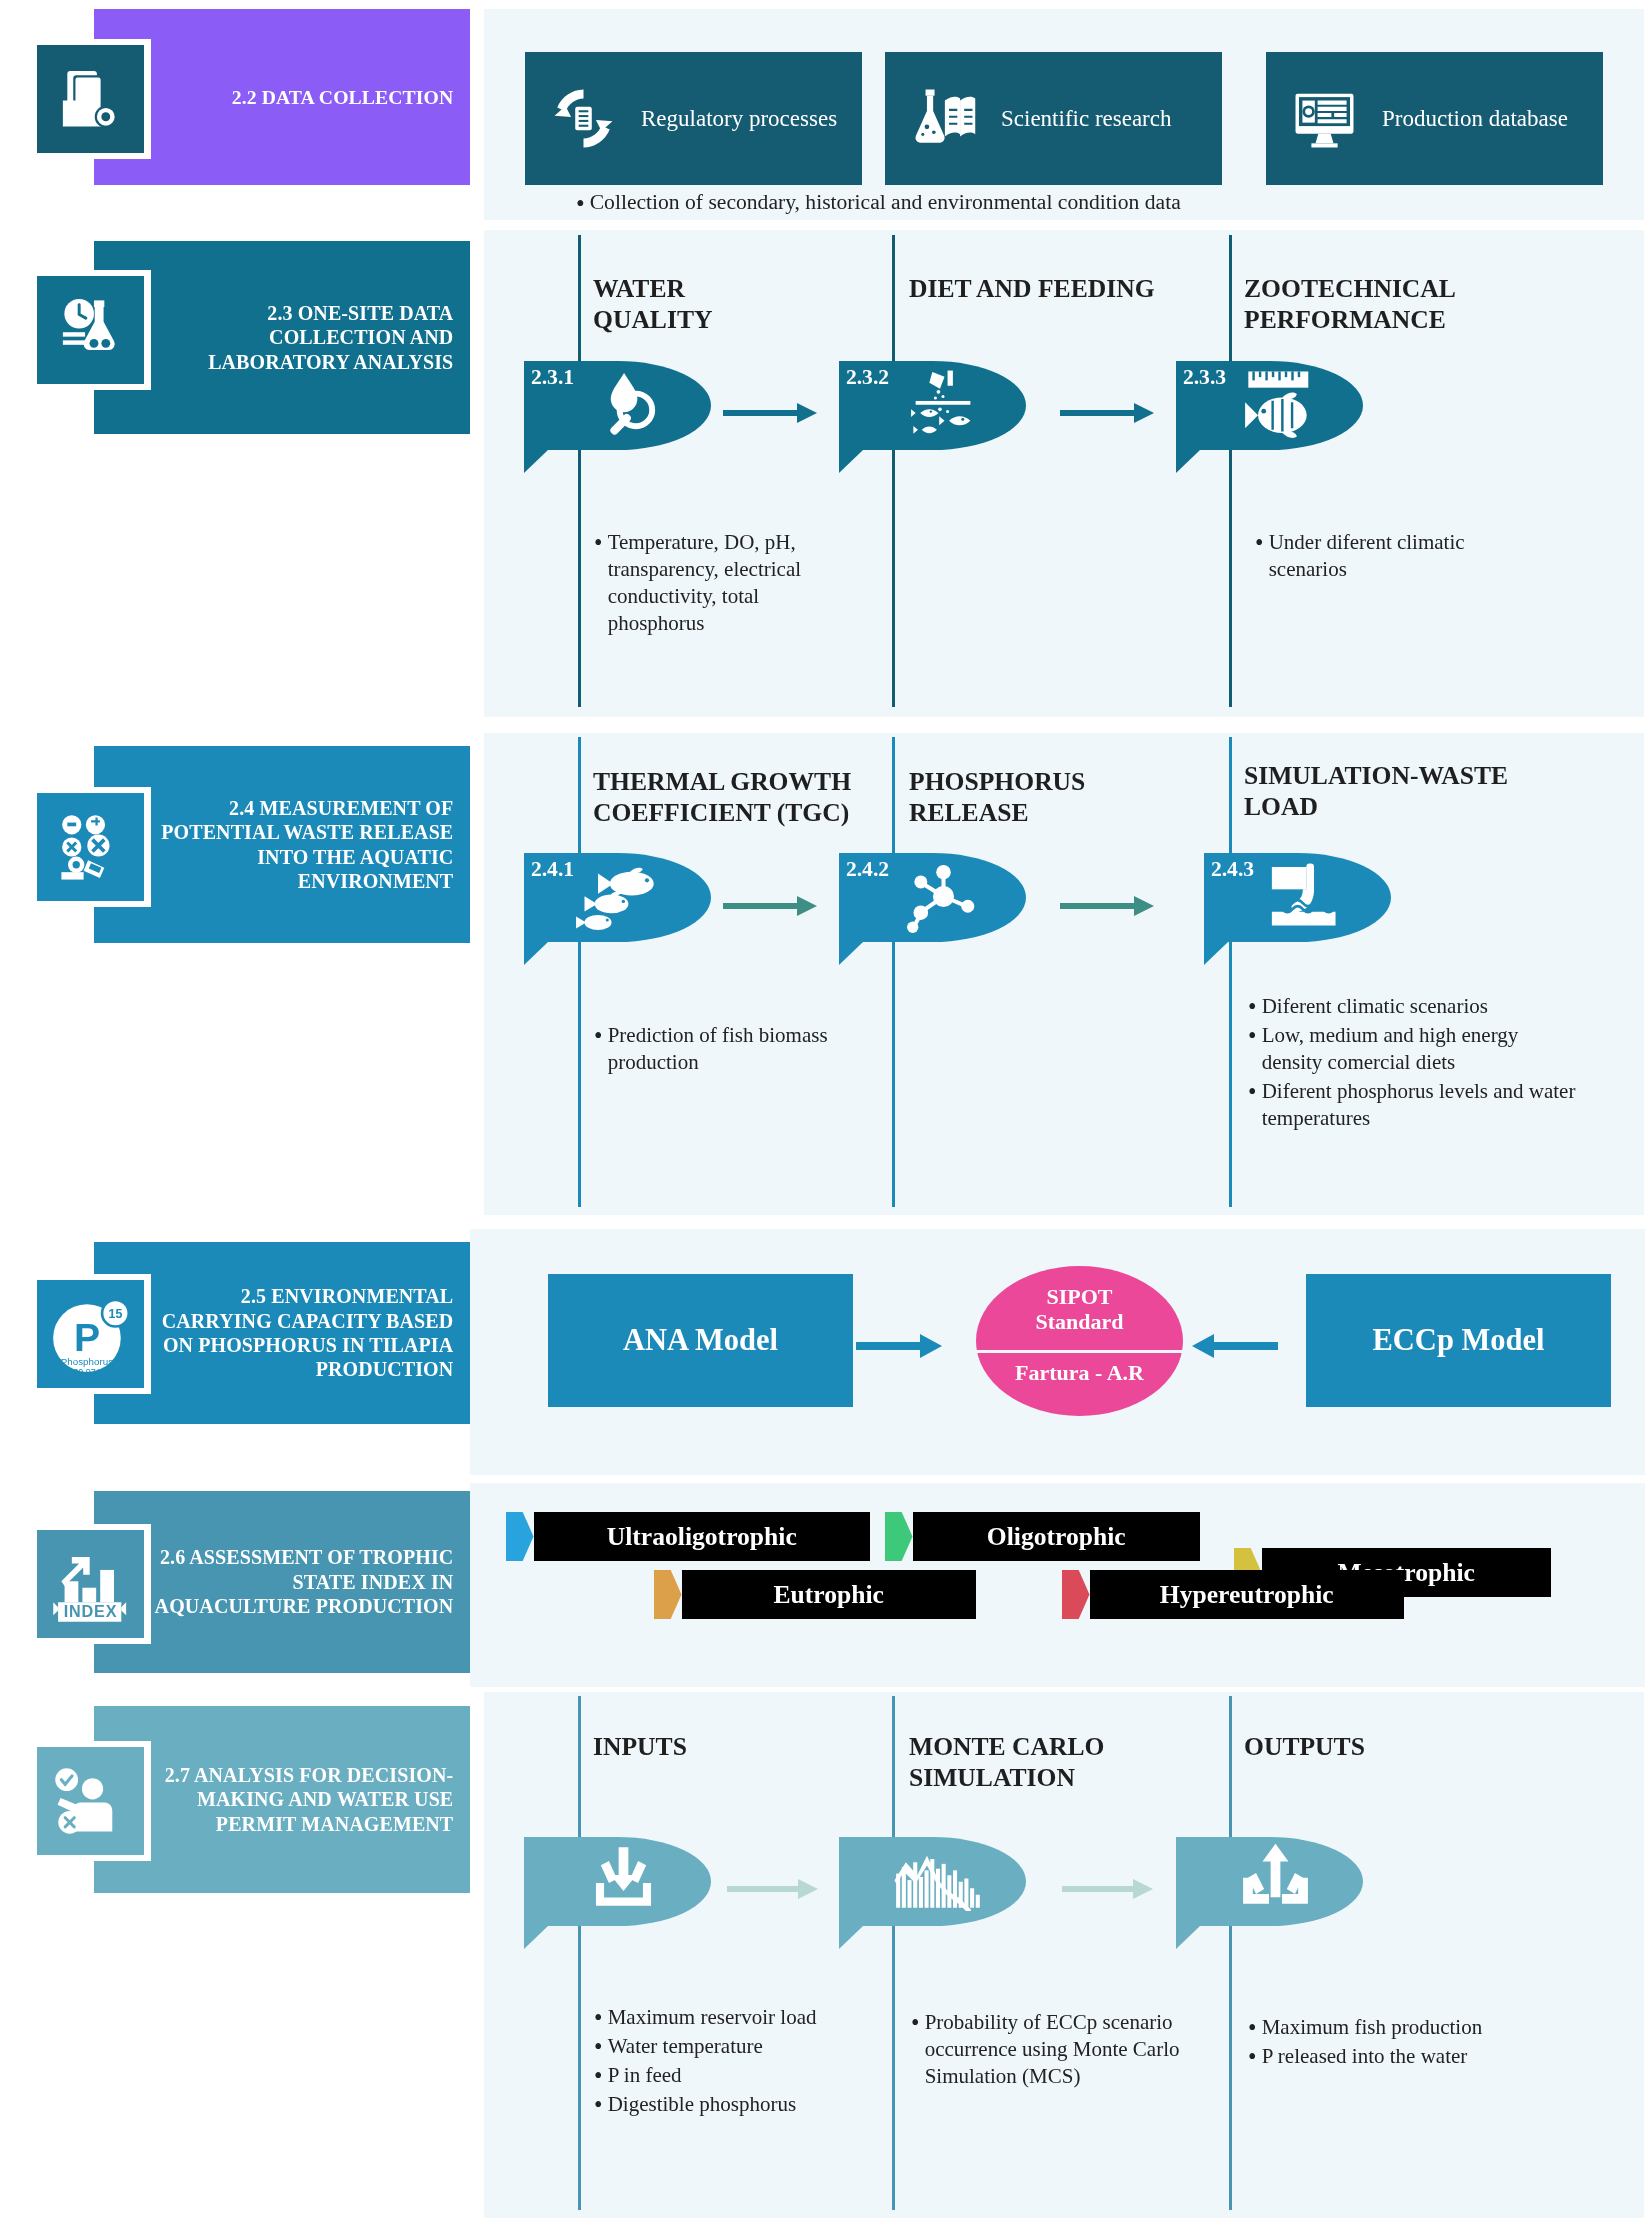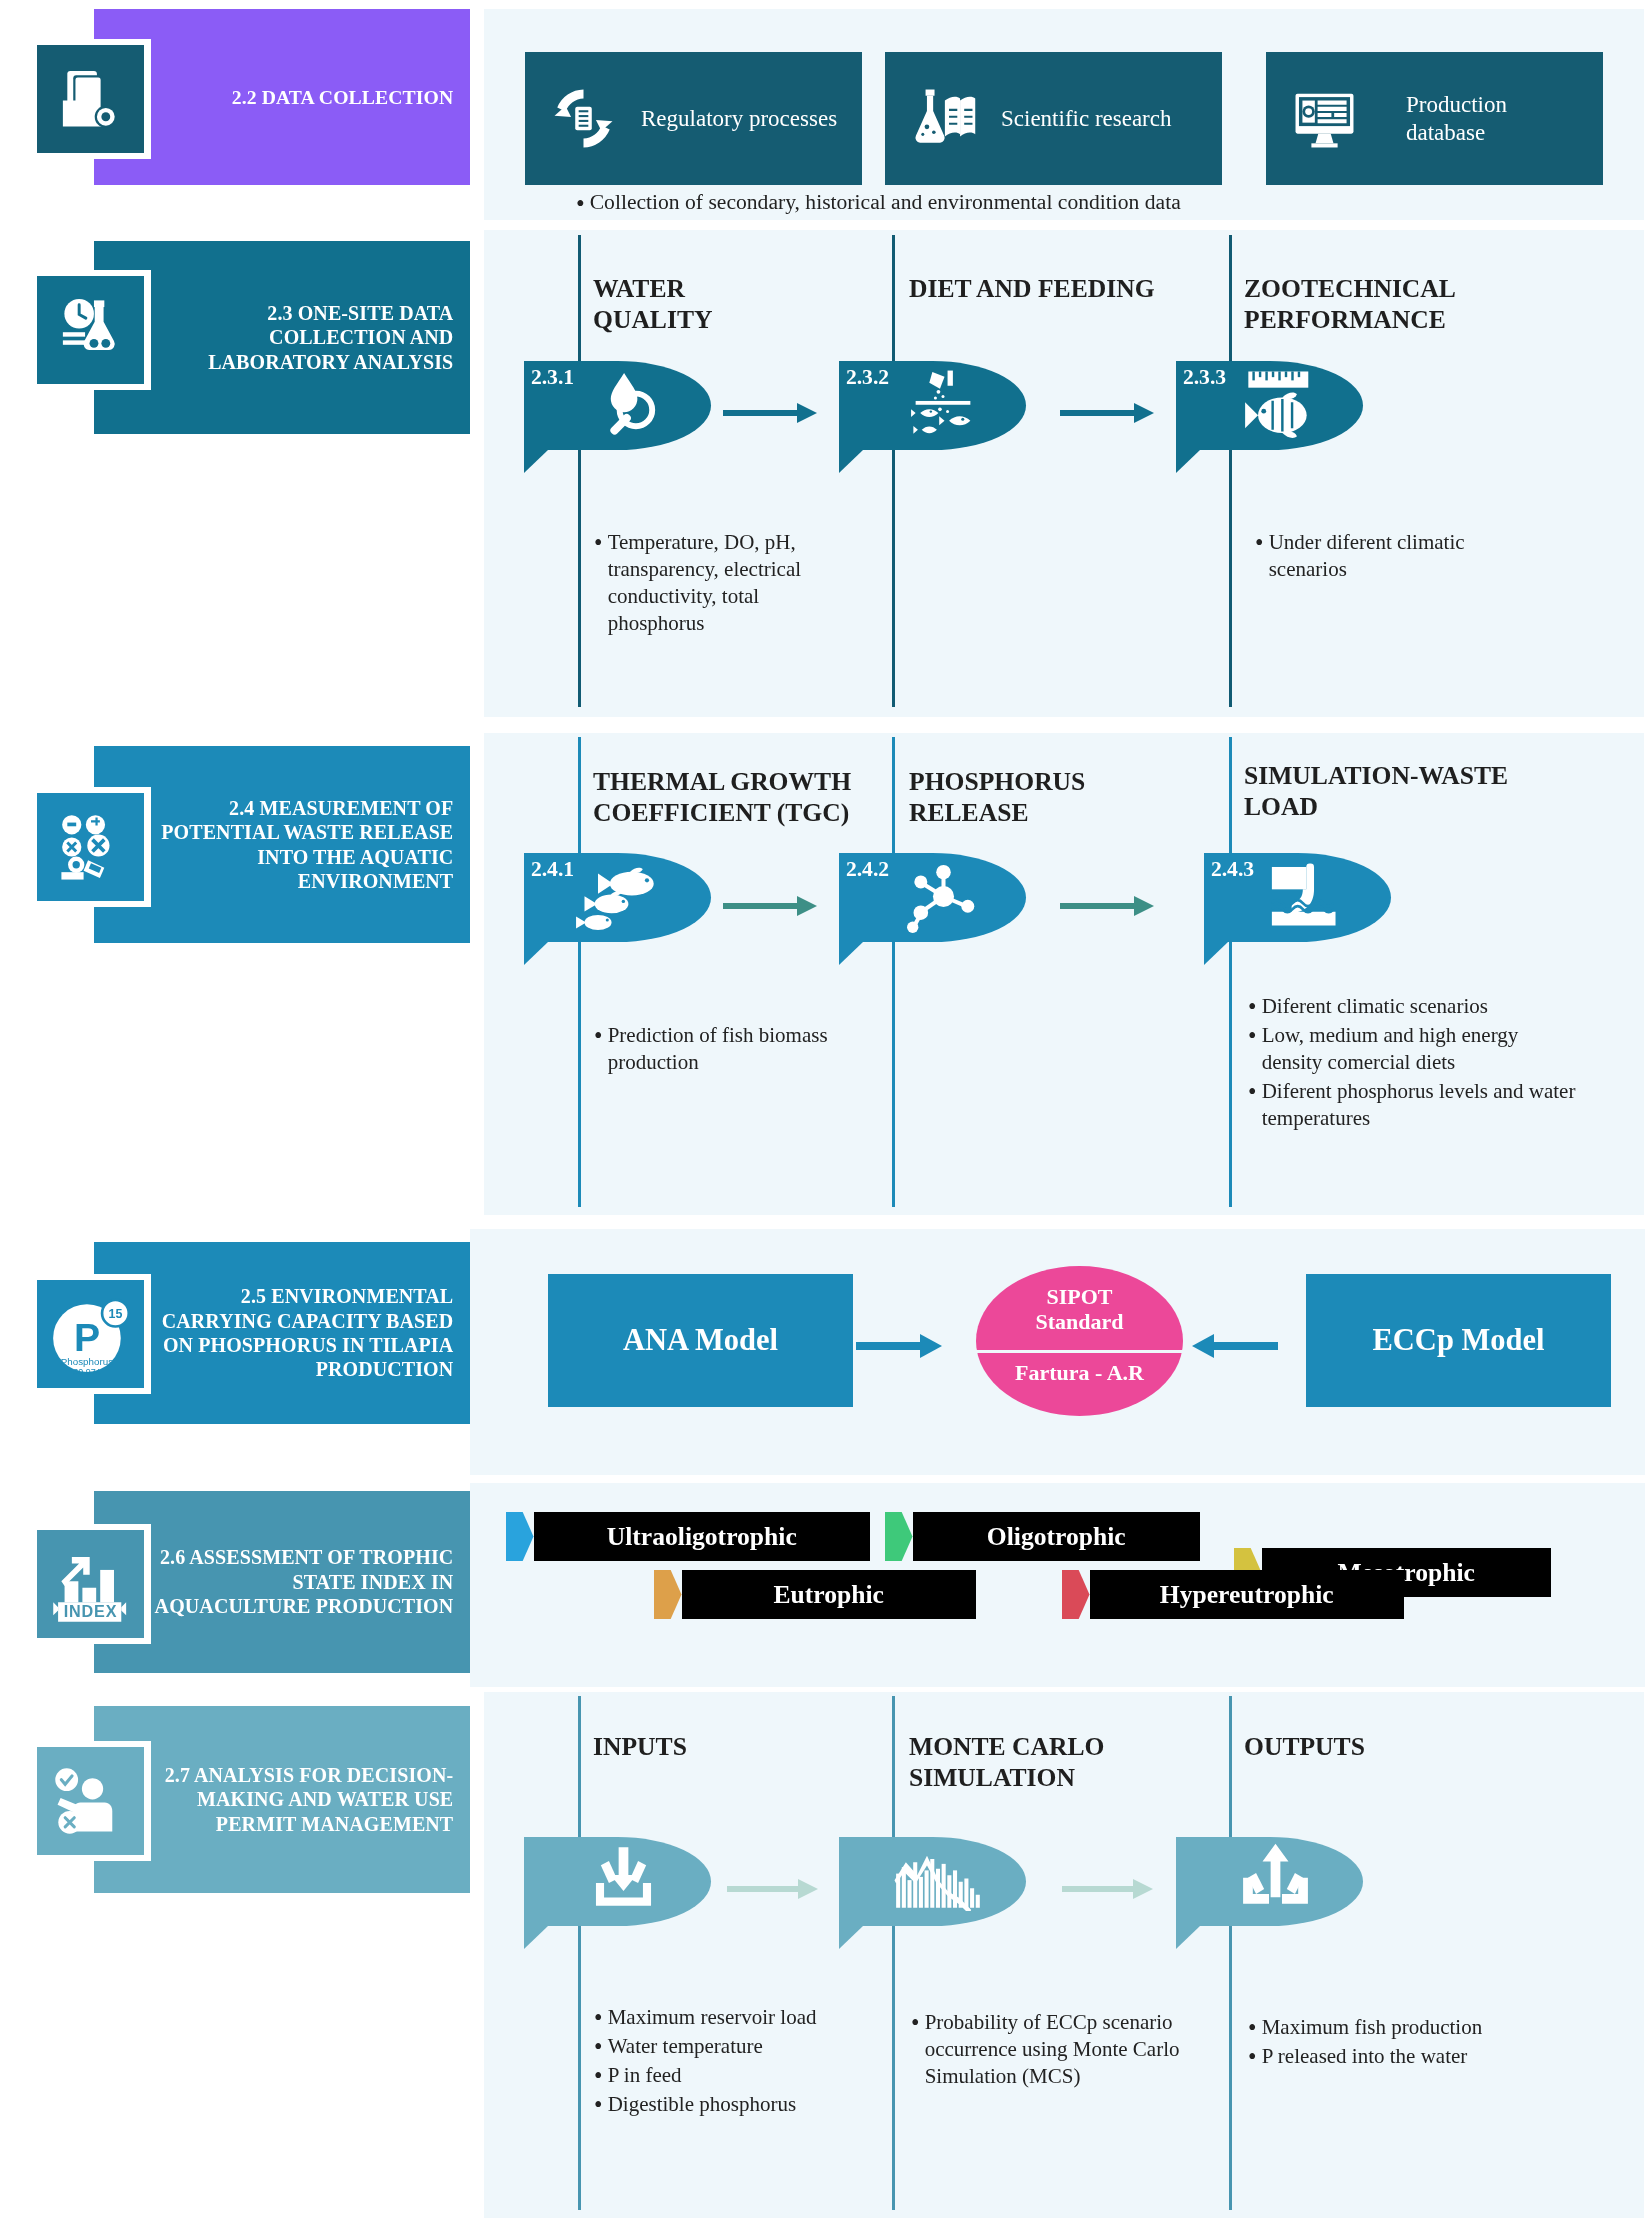--- a/index.html
+++ b/index.html
@@ -133,21 +133,21 @@
         <circle cx="27" cy="40" r="9" fill="#155c72"></circle>
             <circle cx="27" cy="40" r="5"></circle>
         <rect x="17" y="64" width="10" height="5"></rect>
             <rect x="31" y="64" width="28" height="5"></rect>
             <rect x="63" y="64" width="10" height="5"></rect>
         <path d="M41 72h18l4 14H37z"></path>
             <rect x="31" y="86" width="38" height="6"></rect>
       </g>
         </svg>
     </div>
-    <div style="flex:1 1 auto;color:#fff;font-size:23px;line-height:1.2;padding-right:14.8px;margin-left:24px;">Production database</div>
+    <div style="flex:1 1 auto;color:#fff;font-size:23px;line-height:1.2;padding-right:14.8px;">Production database</div>
   </div>
 
   <ul class="bullets" style="left:570px;top:189px;width:1033px;font-size:21.6px;">
     <li>Collection of secondary, historical and environmental condition data</li>
   </ul>
 
   <div class="panel" style="left:484px;top:230px;width:1160px;height:487px;"></div>
 
   <div class="hdr" style="left:94px;top:241px;width:376px;height:193px;background:#11708e;font-size:20px;">
     <span class="hdr-txt">2.3 ONE-SITE DATA COLLECTION AND LABORATORY ANALYSIS</span>

